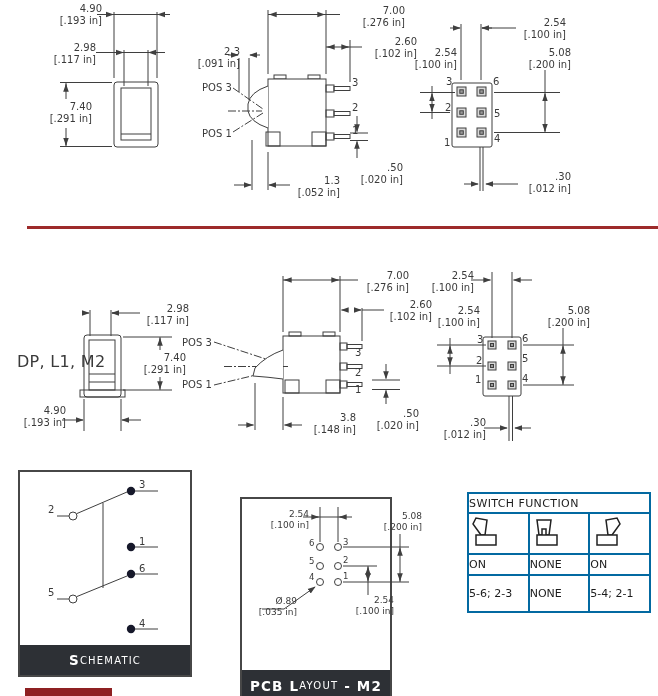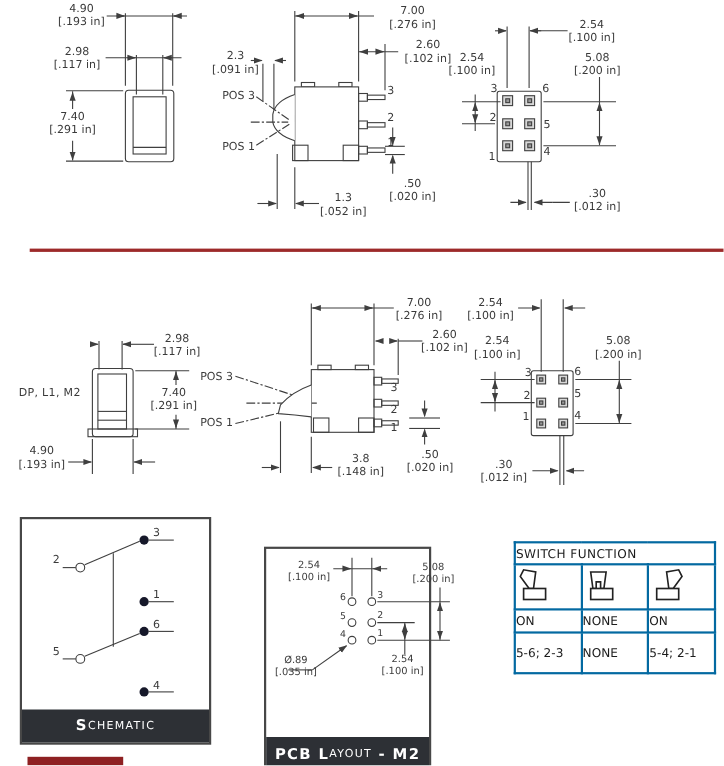--- a/index.html
+++ b/index.html
@@ -1,24 +1,24 @@
 <!DOCTYPE html>
 <html><head>
 <meta charset="utf-8">
 <style>
   *{margin:0;padding:0;box-sizing:border-box}
   html,body{background:#fff}
   body{font-family:"DejaVu Sans",sans-serif}
   .page{position:relative;width:658px;height:696px;background:#ffffff;overflow:hidden}
   svg.art{position:absolute;left:0;top:0;pointer-events:none}
-  .t{position:absolute;font-size:10px;line-height:1.2;color:#3a3a3a;white-space:pre-line;text-align:center}
+  .t{position:absolute;font-size:10px;line-height:1.2;color:#3a3a3a;white-space:pre-line;text-align:right}
   .t9{font-size:9px}
   .pn{position:absolute;font-size:10px;color:#3a3a3a}
   .pn8{font-size:8.5px}
-  .model{position:absolute;font-size:10px;color:#3a3a3a;letter-spacing:.3px}
+  .model{position:absolute;font-size:16px;color:#3a3a3a;letter-spacing:.3px}
   .red-divider{position:absolute;left:27px;top:226px;width:631px;height:3px;background:#9d2a2a}
   .section-title{position:absolute;left:26px;top:243px;font-size:15px;color:#b05252;letter-spacing:.2px}
   .panel{position:absolute;border:2px solid #474747;background:#fff}
   .panel-footer{position:absolute;left:0;right:0;bottom:0;background:#2d3035;color:#fff;
     display:flex;align-items:center;justify-content:center;white-space:pre}
   .fb{font-size:13.5px;font-weight:bold;letter-spacing:1.2px}
   .fs{font-size:10px;font-weight:normal;letter-spacing:1.2px}
   table.fn{position:absolute;left:467px;top:492px;width:184px;border-collapse:collapse;table-layout:fixed}
   table.fn td{border:2px solid #0369a1;text-align:left;vertical-align:middle;
     font-size:11px;color:#1c1c1c;background:#fff;padding:0}

